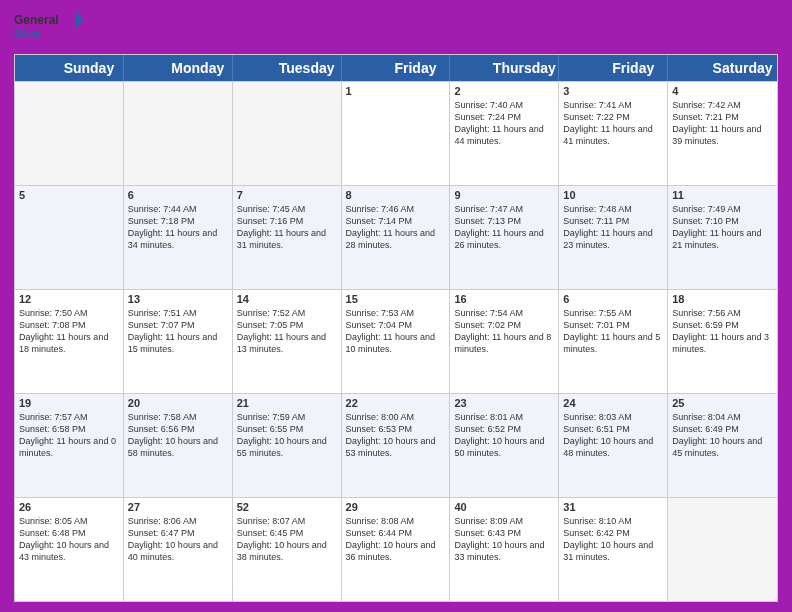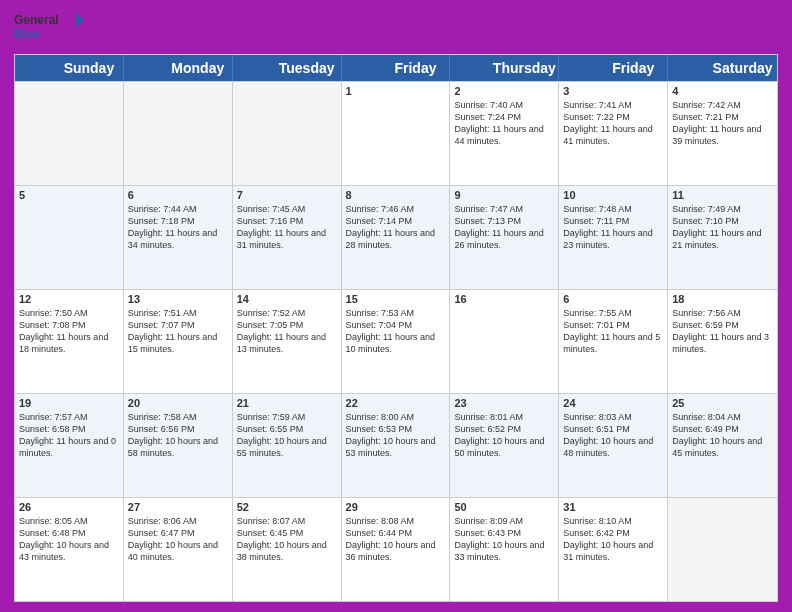--- a/index.html
+++ b/index.html
@@ -188,20 +188,21 @@
           <div class="cal-cell">
             <span class="day-num">14</span>
             <div class="cell-text">Sunrise: 7:52 AM<br>Sunset: 7:05 PM<br>Daylight: 11 hours and 13 minutes.</div>
           </div>
           <div class="cal-cell">
             <span class="day-num">15</span>
             <div class="cell-text">Sunrise: 7:53 AM<br>Sunset: 7:04 PM<br>Daylight: 11 hours and 10 minutes.</div>
           </div>
           <div class="cal-cell">
             <span class="day-num">16</span>
+            <div class="cell-text">Sunrise: 7:54 AM<br>Sunset: 7:02 PM<br>Daylight: 11 hours and 8 minutes.</div>
           </div>
           <div class="cal-cell">
             <span class="day-num">6</span>
             <div class="cell-text">Sunrise: 7:55 AM<br>Sunset: 7:01 PM<br>Daylight: 11 hours and 5 minutes.</div>
           </div>
           <div class="cal-cell">
             <span class="day-num">18</span>
             <div class="cell-text">Sunrise: 7:56 AM<br>Sunset: 6:59 PM<br>Daylight: 11 hours and 3 minutes.</div>
           </div>
         </div>
@@ -246,21 +247,21 @@
           </div>
           <div class="cal-cell">
             <span class="day-num">52</span>
             <div class="cell-text">Sunrise: 8:07 AM<br>Sunset: 6:45 PM<br>Daylight: 10 hours and 38 minutes.</div>
           </div>
           <div class="cal-cell">
             <span class="day-num">29</span>
             <div class="cell-text">Sunrise: 8:08 AM<br>Sunset: 6:44 PM<br>Daylight: 10 hours and 36 minutes.</div>
           </div>
           <div class="cal-cell">
-            <span class="day-num">50</span>
+            <span class="day-num">40</span>
             <div class="cell-text">Sunrise: 8:09 AM<br>Sunset: 6:43 PM<br>Daylight: 10 hours and 33 minutes.</div>
           </div>
           <div class="cal-cell">
             <span class="day-num">31</span>
             <div class="cell-text">Sunrise: 8:10 AM<br>Sunset: 6:42 PM<br>Daylight: 10 hours and 31 minutes.</div>
           </div>
           <div class="cal-cell empty"></div>
         </div>
       </div>
   </div>

